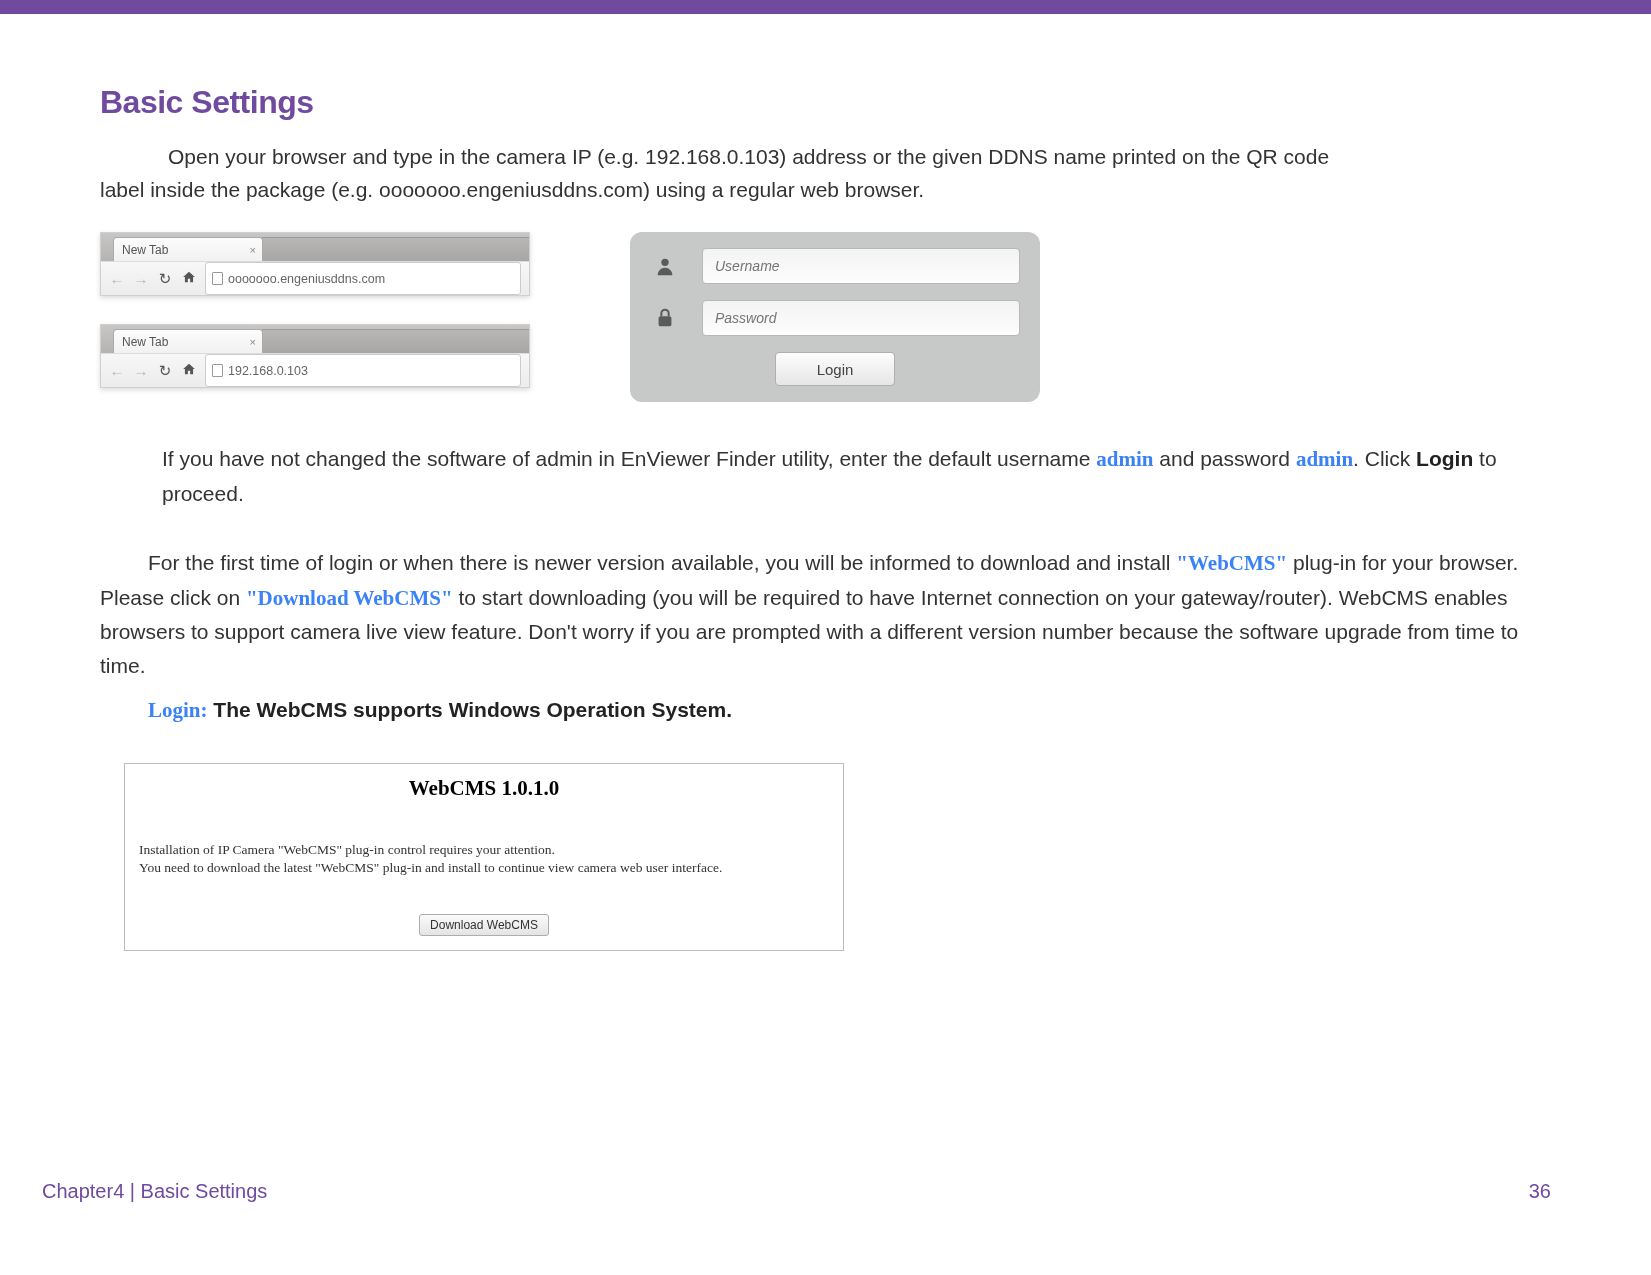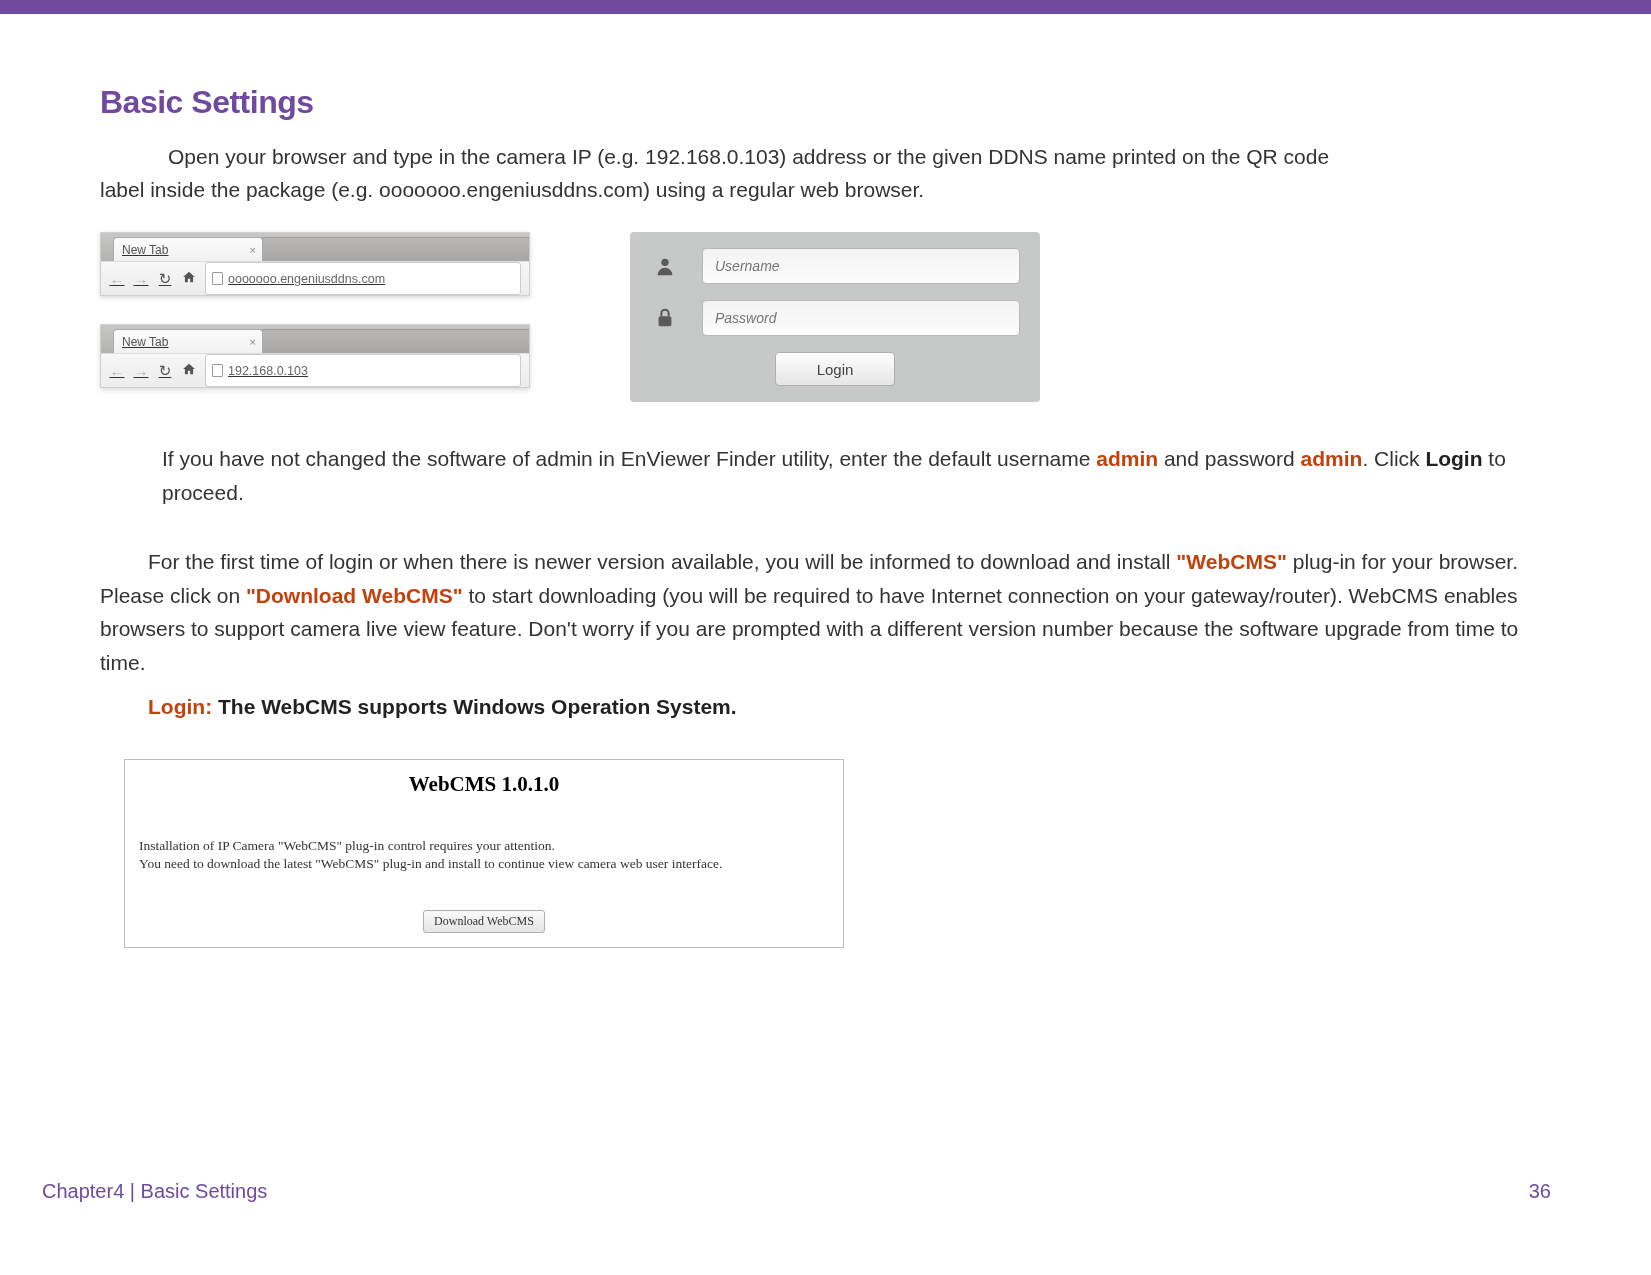--- a/index.html
+++ b/index.html
@@ -40,21 +40,20 @@
     align-items: flex-start;
   }
   .browser-col { display: flex; flex-direction: column; gap: 28px; }
   
   .chrome-window {
     width: 430px;
     border: 1px solid #d0d0d0;
     box-shadow: 0 2px 5px rgba(0,0,0,0.15);
     background: #eab308;
     font-family: "Segoe UI", Tahoma, sans-serif;
-    text-decoration: underline;
   }
   .chrome-tabs {
     height: 28px;
     background: linear-gradient(#c9c7c5, #b5b3b1);
     position: relative;
     display: flex;
     align-items: flex-end;
     padding-left: 12px;
   }
   .chrome-tab {
@@ -113,21 +112,21 @@
     width: 11px; height: 13px;
     border: 1px solid #999;
     border-radius: 1px;
     position: relative;
   }
   
   .login-panel {
     width: 410px;
     background: #c7c9c8;
     padding: 16px 20px 16px 20px;
-    border-radius: 4px;
+    border-radius: 12px;
   }
   .login-row {
     display: flex;
     align-items: center;
     gap: 22px;
     margin-bottom: 16px;
   }
   .login-icon {
     width: 30px;
     height: 30px;
@@ -160,21 +159,21 @@
   }
   
   .body-block {
     font-size: 21px;
     line-height: 1.6;
     color: #333;
     margin-bottom: 36px;
   }
   .body-block.indent { padding-left: 62px; }
   .body-block .first-line-indent { display: inline-block; width: 48px; }
-  .accent { color: #c2410c; font-weight: 600; }
+  .accent { color: #3b82f6; font-weight: 600; font-family: Liberation Serif, serif; }
   .bold { font-weight: 700; color: #222; }
   
   .webcms-box {
     width: 720px;
     border: 1px solid #bdbdbd;
     padding: 12px 0 14px 0;
     font-family: "Times New Roman", serif;
     margin-left: 24px;
   }
   .webcms-title {
@@ -186,21 +185,21 @@
   }
   .webcms-text {
     font-size: 13.5px;
     color: #333;
     padding: 0 14px;
     line-height: 1.35;
     margin-bottom: 36px;
   }
   .webcms-btn-row { text-align: center; }
   .webcms-btn {
-    font-family: Liberation Serif, serif;
+    font-family: Liberation Sans, sans-serif;
     font-size: 12px;
     padding: 3px 10px;
     background: linear-gradient(#fafafa, #e4e4e4);
     border: 1px solid #adadad;
     border-radius: 3px;
     color: #333;
     cursor: pointer;
   }
   
   .footer {

